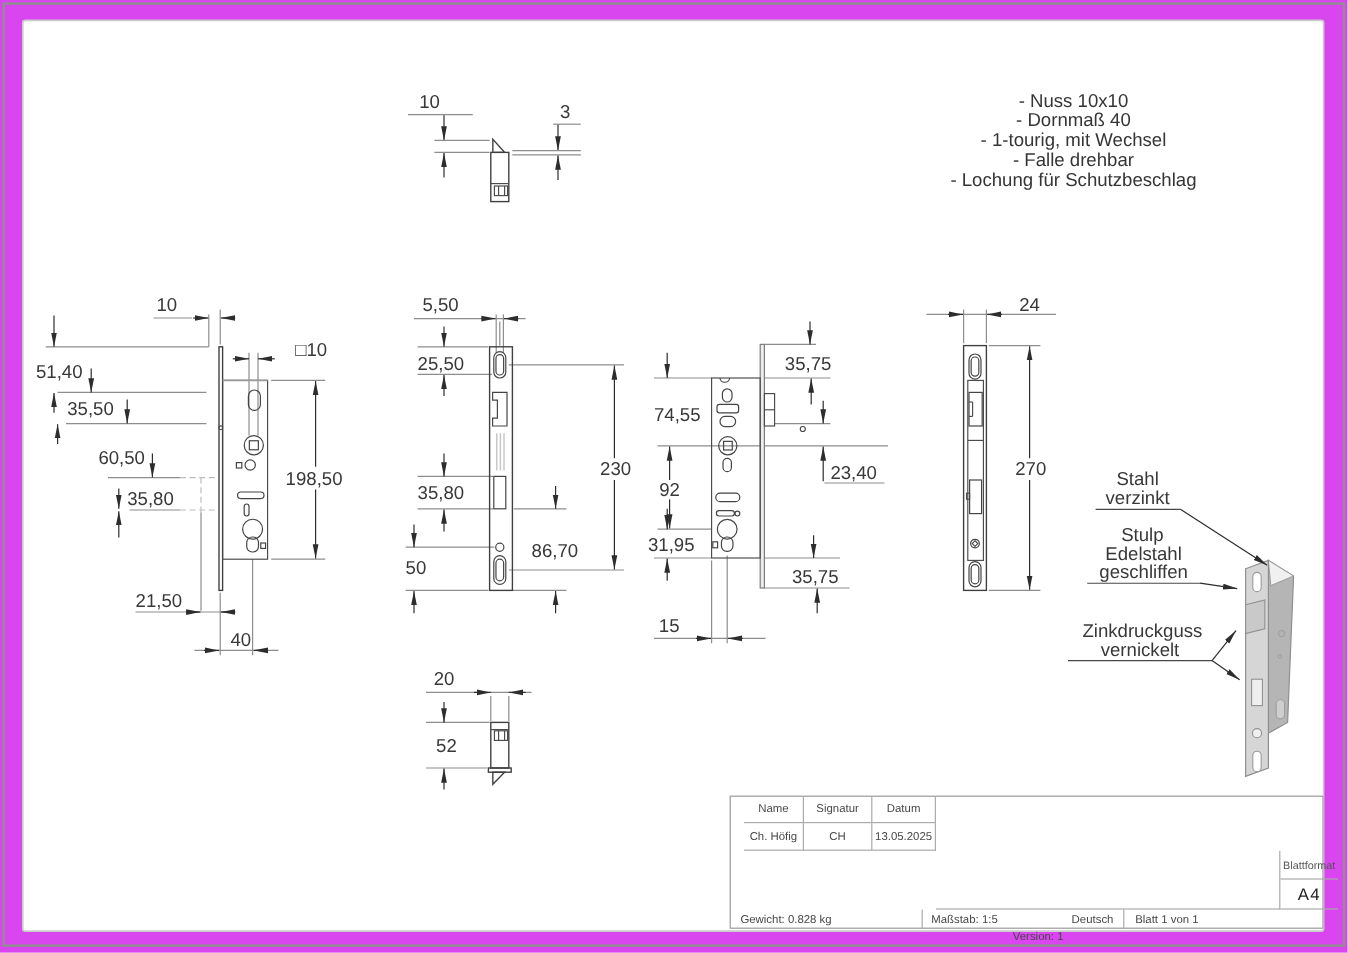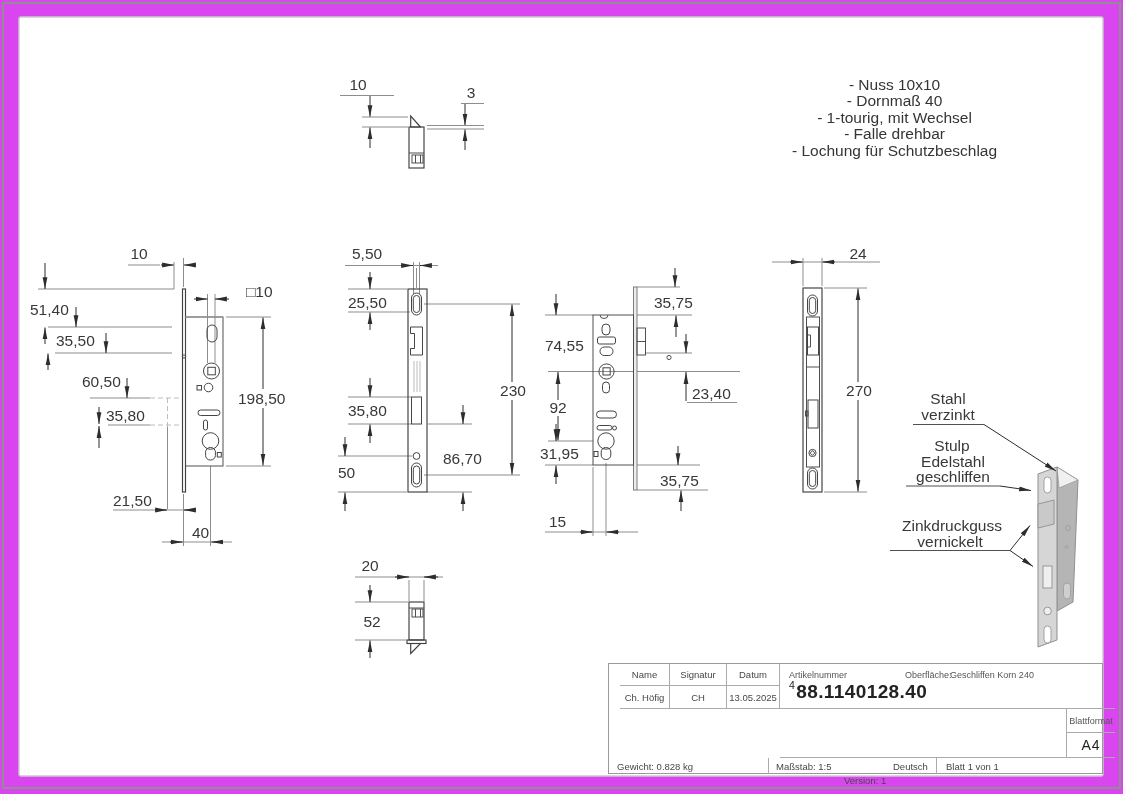--- a/index.html
+++ b/index.html
@@ -340,26 +340,20 @@
 </div>
 
 <div class="tb">
   <div class="cell br bb ctr" style="left:0;top:0;width:50px;height:22px;">Name</div>
   <div class="cell br bb ctr" style="left:50px;top:0;width:57px;height:22px;">Signatur</div>
   <div class="cell br bb ctr" style="left:107px;top:0;width:53px;height:22px;">Datum</div>
   <div class="cell br bb ctr" style="left:0;top:22px;width:50px;height:23px;">Ch. Höfig</div>
   <div class="cell br bb ctr" style="left:50px;top:22px;width:57px;height:23px;">CH</div>
   <div class="cell br bb ctr" style="left:107px;top:22px;width:53px;height:23px;">13.05.2025</div>
 
-  <div class="cell bb" style="left:160px;top:0;width:335px;height:45px;">
-    <span class="lbl-s" style="position:absolute;left:9px;top:6px;">Artikelnummer</span>
-    <span class="lbl-s" style="position:absolute;left:125px;top:6px;">Oberfläche:</span>
-    <span class="lbl-s" style="position:absolute;left:170px;top:6px;">Geschliffen Korn 240</span>
-    <div class="artnum"><sup>4</sup><span>88.1140128.40</span></div>
-  </div>
 
   <div class="cell br bb" style="left:160px;top:45px;width:287px;height:49px;"></div>
   <div class="cell bb ctr lbl-s" style="left:447px;top:45px;width:48px;height:24px;">Blattformat</div>
   <div class="cell bb ctr a4" style="left:447px;top:69px;width:48px;height:25px;">A4</div>
 
   <div class="cell br" style="left:0;top:94px;width:160px;height:16px;">
     <span style="position:absolute;left:8px;top:3px;">Gewicht: 0.828 kg</span>
   </div>
   <div class="cell br" style="left:160px;top:94px;width:168px;height:16px;">
     <span style="position:absolute;left:7px;top:3px;">Maßstab: 1:5</span>

